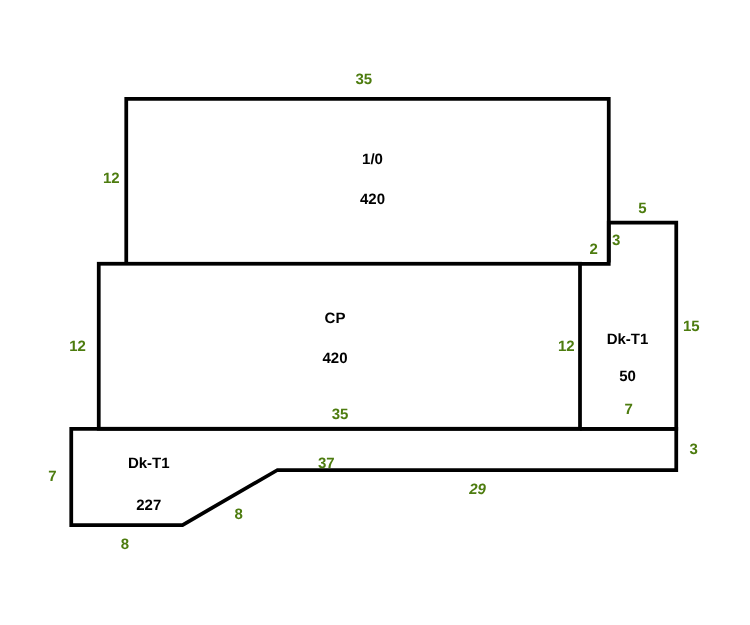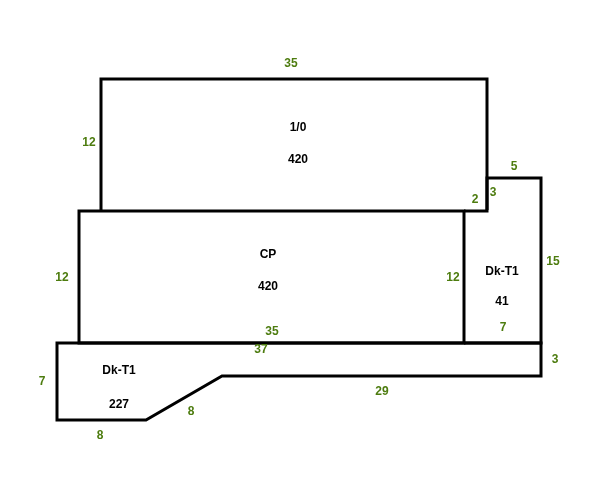--- a/index.html
+++ b/index.html
@@ -47,36 +47,36 @@
   <div class="area" style="left:298px; top:133px;">
     <span>1/0</span>
     <span>420</span>
   </div>
   <div class="area" style="left:268px; top:260px;">
     <span>CP</span>
     <span>420</span>
   </div>
   <div class="area" style="left:502px; top:276px; line-height:10px;">
     <span>Dk-T1</span>
-    <span>41</span>
+    <span>50</span>
   </div>
   <div class="area" style="left:119px; top:377px; line-height:14px;">
     <span>Dk-T1</span>
     <span>227</span>
   </div>
 
   <div class="lbl" style="left:291px; top:63px;">35</div>
   <div class="lbl" style="left:89px; top:142px;">12</div>
   <div class="lbl" style="left:475px; top:199px;">2</div>
   <div class="lbl" style="left:493px; top:192px;">3</div>
   <div class="lbl" style="left:514px; top:166px;">5</div>
   <div class="lbl" style="left:553px; top:261px;">15</div>
   <div class="lbl" style="left:62px; top:277px;">12</div>
   <div class="lbl" style="left:453px; top:277px;">12</div>
   <div class="lbl" style="left:272px; top:331px;">35</div>
   <div class="lbl" style="left:503px; top:327px;">7</div>
-  <div class="lbl" style="left:261px; top:349px;">37</div>
+  <div class="lbl" style="left:261px; top:370px;">37</div>
   <div class="lbl" style="left:555px; top:359px;">3</div>
   <div class="lbl" style="left:42px; top:381px;">7</div>
-  <div class="lbl" style="left:382px; top:391px;">29</div>
+  <div class="lbl" style="left:382px; top:391px;font-style:italic;">29</div>
   <div class="lbl" style="left:191px; top:411px;">8</div>
   <div class="lbl" style="left:100px; top:435px;">8</div>
 </div>
 
 </body></html>

